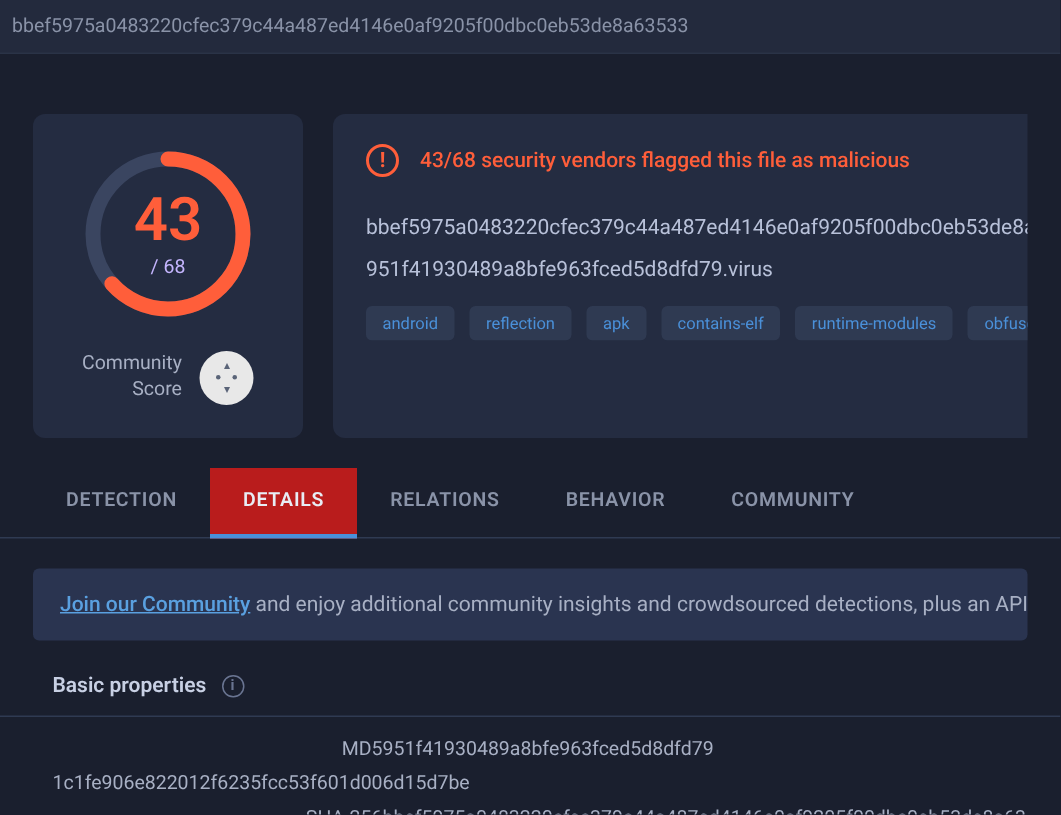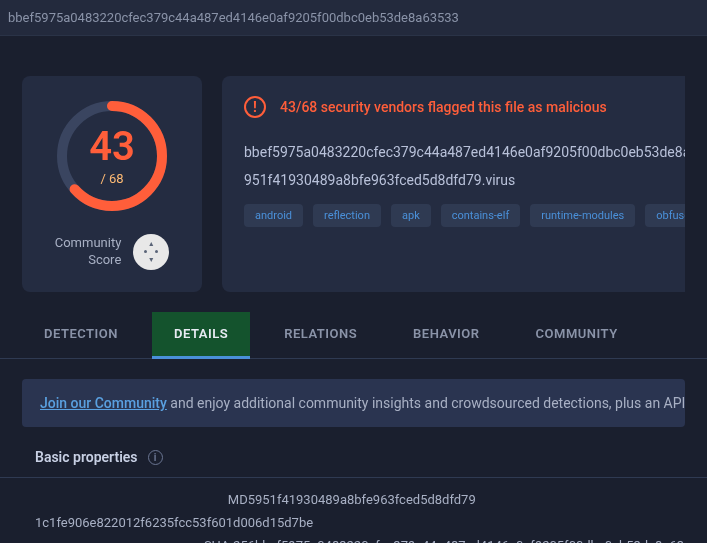--- a/index.html
+++ b/index.html
@@ -56,21 +56,21 @@
       text-align: center;
     }
     .score-num {
       font-size: 40px;
       font-weight: 600;
       color: #ff5e3a;
       line-height: 1;
     }
     .score-denom {
       font-size: 13px;
-      color: #fdba74;
+      color: #c4b5fd;
       margin-top: 4px;
     }
     .community-row {
       display: flex;
       align-items: center;
       gap: 12px;
       margin-top: 18px;
     }
     .community-label {
       text-align: right;
@@ -160,36 +160,36 @@
       background: #2f3a52;
       color: #4a90d9;
       padding: 5px 11px;
       border-radius: 4px;
       font-size: 11px;
       white-space: nowrap;
       flex-shrink: 0;
     }
     .tabs-bar {
       display: flex;
-      gap: 12px;
+      gap: 0;
       padding: 0 22px;
       border-bottom: 1px solid #2f3a52;
     }
     .tab {
       padding: 14px 22px;
       color: #8a93a8;
       font-size: 13px;
       font-weight: 600;
       letter-spacing: 0.5px;
       cursor: pointer;
       border-bottom: 3px solid transparent;
     }
     .tab.active {
       color: #e8ecf4;
-      background: #14532d;
+      background: #b91c1c;
       border-bottom: 3px solid #4a90d9;
       margin-bottom: -1px;
     }
     .community-banner {
       margin: 20px 22px 0 22px;
       background: #2a3450;
       padding: 16px 18px;
       border-radius: 4px;
       font-size: 14px;
       color: #a8b0c4;

